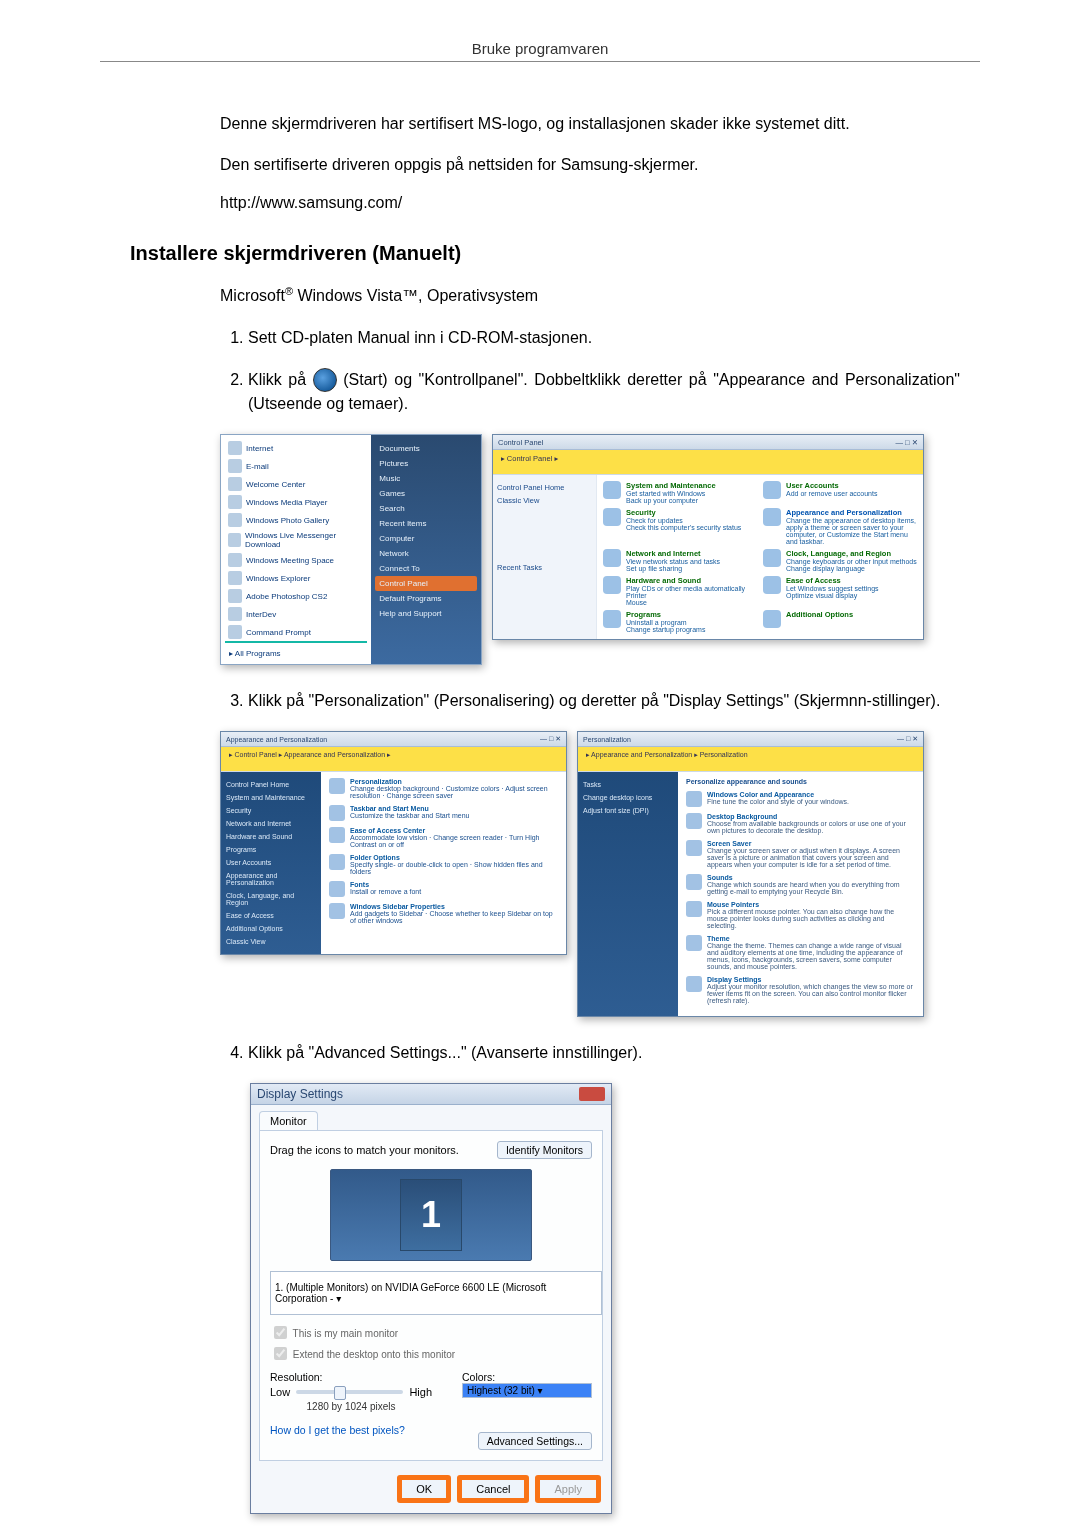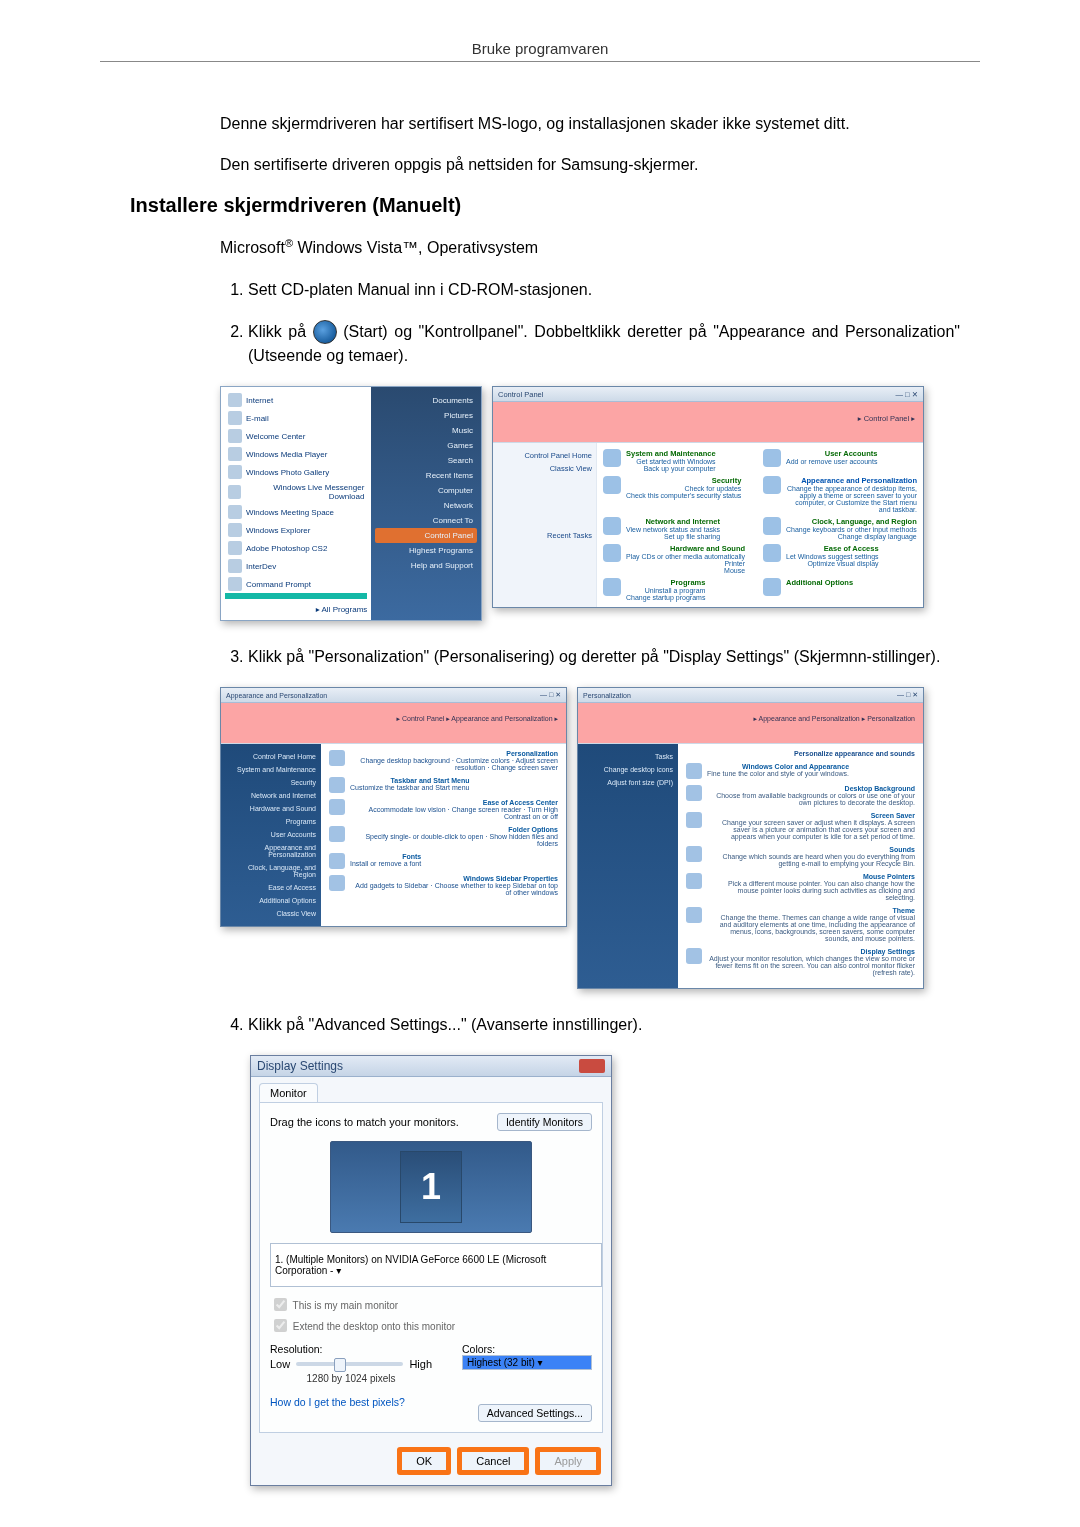--- a/index.html
+++ b/index.html
@@ -85,21 +85,20 @@
     display: inline-flex;
     width: 22px;
     height: 22px;
     border-radius: 50%;
     background: radial-gradient(circle at 40% 40%, #5aa0e0 0%, #1a5fa0 70%, #0a3560 100%);
     border: 1px solid #333;
     vertical-align: middle;
   }
   .screenshot-block {
     margin: 10px 0 24px 120px;
-    text-align: right;
   }
   .screenshot-row {
     display: flex;
     gap: 10px;
     align-items: flex-start;
   }
   
   .start-menu {
     width: 260px;
     background: #f2f7fb;
@@ -116,44 +115,44 @@
   .start-right {
     flex: 1;
     background: linear-gradient(#2a4a70,#3c6aa0);
     padding: 6px 4px;
     color: #fff;
   }
   .sm-item { display:flex; align-items:center; gap:4px; padding:2px 3px; color:#0a3a7a;}
   .sm-bullet { width:14px;height:14px;background:#b8cde2;border-radius:2px;}
   .sr-item { padding:3px 4px; color:#e6f0fa;}
   .sr-item.hl { background:#e07030; border-radius:2px; }
-  .sm-bottom {color:#0a3a7a; padding:6px 0 2px 4px; border-top:6px solid #14b8a6;}
+  .sm-bottom {color:#0a3a7a; padding:6px 0 2px 4px; border-top:2px solid #14b8a6;}
   
   .cpl-win {
     width: 430px;
     border: 1px solid #6a87a8;
     box-shadow: 2px 3px 8px rgba(0,0,0,0.3);
     font-size: 7.5px;
     background:#fff;
   }
   .cpl-title {
     height:14px;
     background: linear-gradient(#e8eef6,#cddae8);
     border-bottom:1px solid #a8bcd6;
     padding:0 5px;
     display:flex;
     align-items:center;
     justify-content:space-between;
     color:#2a4872;
   }
   .cpl-addr {
     height:16px;
-    background:#fca5a5;
+    background:#fde047;
     border-bottom:1px solid #cdd9e7;
-    padding:12px 8px;
+    padding:4px 8px;
     color:#335;
   }
   .cpl-body { display:flex; }
   .cpl-side {
     width: 95px;
     background:#f0f4fa;
     border-right:1px solid #e2e9f2;
     padding:6px 4px;
     color:#1a4a8a;
   }
@@ -245,20 +244,21 @@
 </head>
 <body>
 
 <div class="page">
   <div class="header-line">Bruke programvaren</div>
   <hr class="hr-top">
 
 
   <p class="body-para">Denne skjermdriveren har sertifisert MS-logo, og installasjonen skader ikke systemet ditt.</p>
   <p class="body-para">Den sertifiserte driveren oppgis på nettsiden for Samsung-skjermer.</p>
+  <p class="url-para">http://www.samsung.com/</p>
 
   <div class="h2-row">Installere skjermdriveren (Manuelt)</div>
 
   <p class="sub-para">
     <span>Microsoft</span><sup>®</sup><span> Windows Vista™, Operativsystem</span>
   </p>
 
   <ol class="steps">
     <li>Sett CD-platen Manual inn i CD-ROM-stasjonen.</li>
     <li>
@@ -323,21 +323,21 @@
         <div class="sr-item">Documents</div>
             <div class="sr-item">Pictures</div>
             <div class="sr-item">Music</div>
             <div class="sr-item">Games</div>
             <div class="sr-item">Search</div>
             <div class="sr-item">Recent Items</div>
             <div class="sr-item">Computer</div>
             <div class="sr-item">Network</div>
             <div class="sr-item">Connect To</div>
             <div class="sr-item hl">Control Panel</div>
-            <div class="sr-item">Highest Programs</div>
+            <div class="sr-item">Default Programs</div>
             <div class="sr-item">Help and Support</div>
           </div>
       </div>
 
       <div class="cpl-win">
         <div class="cpl-title">
             <span>Control Panel</span>
             <span>— □ ✕</span>
           </div>
         <div class="cpl-addr">▸ Control Panel ▸</div>

